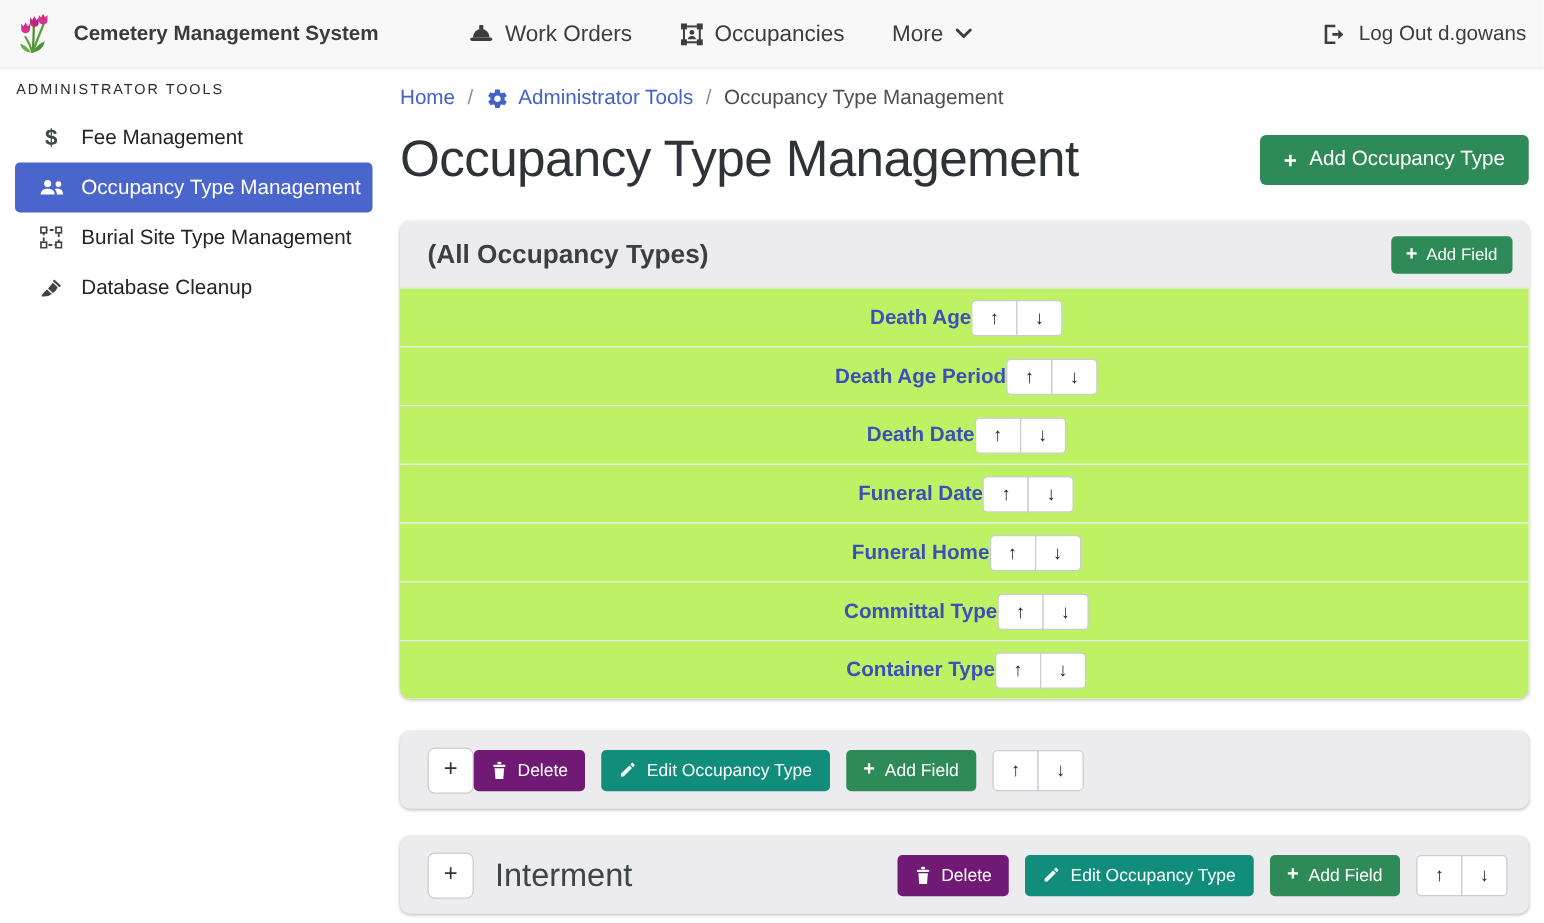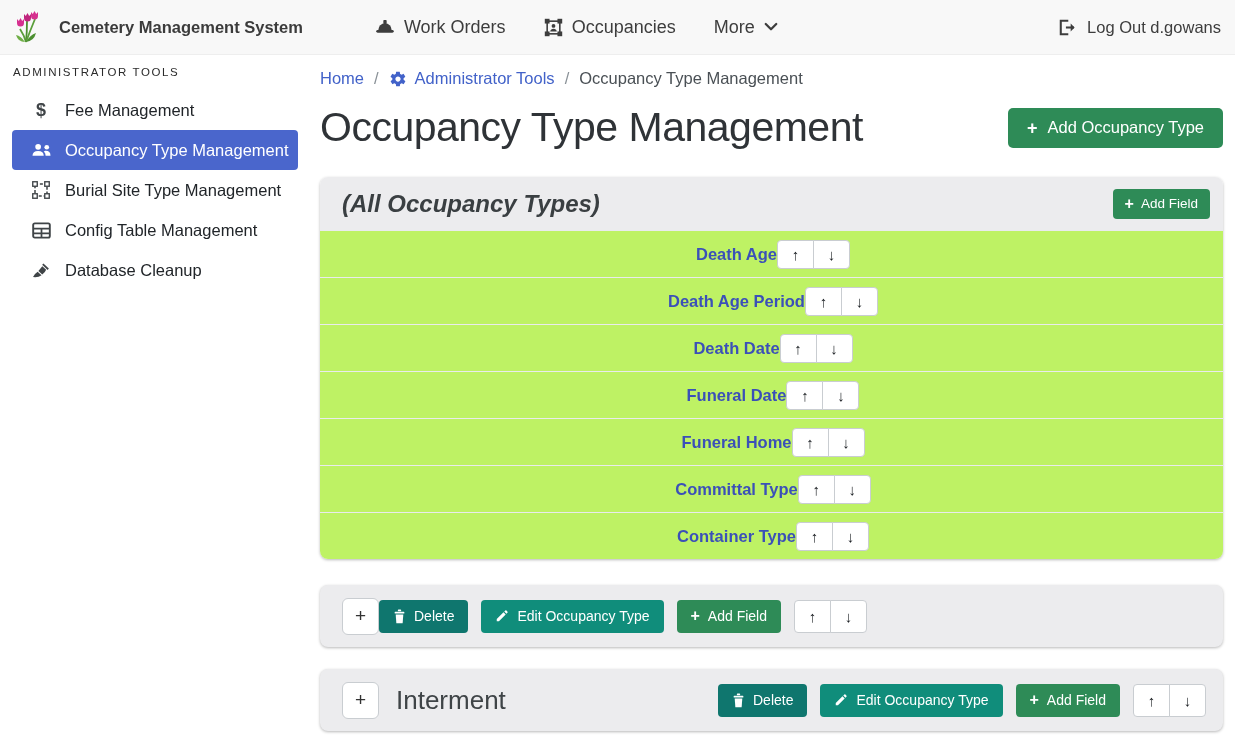--- a/index.html
+++ b/index.html
@@ -42,37 +42,37 @@
   .title-row { display:flex; align-items:center; justify-content:space-between; margin:16px 0 26px 0; }
   .page-title { font-size:41px; font-weight:300; color:#2f3337; letter-spacing:-0.5px; }
 
   
   .btn { border:none; display:inline-flex; align-items:center; justify-content:center;
     color:#fff; cursor:pointer; font-family:inherit; }
   .btn-add-type { background:#2e8b57; height:40px; padding:0 19px; border-radius:5px; font-size:16.5px; gap:10px; }
   .btn-add-field-sm { background:#2e8b57; height:30px; padding:0 12px; border-radius:4px; font-size:13.5px; gap:7px; }
   .plus-glyph { font-weight:700; font-size:18px; line-height:1; }
   .plus-glyph.small { font-size:16px; }
-  .btn-delete { background:#0f766e; height:33px; padding:0 14px; border-radius:4px; font-size:14px; gap:8px; }
+  .btn-delete { background:#701a75; height:33px; padding:0 14px; border-radius:4px; font-size:14px; gap:8px; }
   .btn-edit { background:#108d7b; height:33px; padding:0 14px; border-radius:4px; font-size:14px; gap:8px; }
   .btn-add-field { background:#2e8b57; height:33px; padding:0 14px; border-radius:4px; font-size:14px; gap:8px; }
 
   .arrow-group { display:flex; }
   .arrow-btn { width:37px; height:29px; background:#fff; border:1px solid #c9cdd1;
     display:inline-flex; align-items:center; justify-content:center; font-size:15px;
     color:#212529; cursor:pointer; font-family:inherit; }
   .arrow-btn.up { border-radius:4px 0 0 4px; }
   .arrow-btn.down { border-radius:0 4px 4px 0; margin-left:-1px; }
   .arrow-group.tall .arrow-btn { width:37px; height:33px; }
 
   
   .card { border-radius:8px; box-shadow:0 1px 3px rgba(0,0,0,.28); margin-bottom:26px; overflow:hidden; }
   .card-header { background:#ececee; height:53px; display:flex; align-items:center;
     justify-content:space-between; padding:0 13px 0 22px; }
-  .card-title { font-size:24px; font-weight:600; color:#3a3f42;font-style:italic; }
+  .card-title { font-size:21px; font-weight:600; color:#3a3f42; }
   .field-row { background:#bef264; height:47px; display:flex; align-items:center;
     justify-content:center; padding:0 11px 0 14px; border-top:1px solid #e9ebed; }
   .field-row:first-of-type { border-top:none; }
   .field-link { font-size:16.5px; font-weight:700; color:#3b50b8; text-decoration:none; cursor:pointer; }
 
   
   .section-bar { background:#ececee; border-radius:8px; height:62px; display:flex;
     align-items:center; padding:0 17px 0 22px; box-shadow:0 1px 3px rgba(0,0,0,.28); margin-bottom:22px; }
   .expand-btn { width:37px; height:37px; background:#fff; border:1px solid #c9cdd1;
     border-radius:6px; font-size:19px; color:#333; cursor:pointer; display:inline-flex;
@@ -181,29 +181,20 @@
           <rect x="4" y="4" width="16" height="16" fill="none" stroke="#3f4447" stroke-width="2" stroke-dasharray="4 2.5"></rect>
           <rect x="1" y="1" width="6" height="6" fill="#fff" stroke="#3f4447" stroke-width="1.8"></rect>
           <rect x="17" y="1" width="6" height="6" fill="#fff" stroke="#3f4447" stroke-width="1.8"></rect>
           <rect x="1" y="17" width="6" height="6" fill="#fff" stroke="#3f4447" stroke-width="1.8"></rect>
           <rect x="17" y="17" width="6" height="6" fill="#fff" stroke="#3f4447" stroke-width="1.8"></rect>
         </svg>
       </span>
       <span>Burial Site Type Management</span>
     </div>
 
-    <div class="side-item">
-      <span class="s-icon">
-        <svg width="19" height="17" viewBox="0 0 24 21">
-          <rect x="1.5" y="1.5" width="21" height="18" rx="2" fill="none" stroke="#3f4447" stroke-width="2.4"></rect>
-          <path d="M1.5 8 h21 M1.5 14 h21 M12 8 v11" stroke="#3f4447" stroke-width="2.2" fill="none"></path>
-        </svg>
-      </span>
-      <span>Config Table Management</span>
-    </div>
 
     <div class="side-item">
       <span class="s-icon">
         <svg width="19" height="17" viewBox="0 0 24 22" fill="#3f4447">
           <path d="M14.5 2 l7 6.5 -1.6 1.7 -7 -6.5 z"></path>
           <path d="M13 5.5 l5 4.6 q-1.5 4 -5 6 l-5 -4.6 q3 -3.4 5 -6z"></path>
           <path d="M7 12.5 l5 4.6 q-4 3.3 -11 2.4 q2 -4.5 6 -7z"></path>
         </svg>
       </span>
       <span>Database Cleanup</span>

